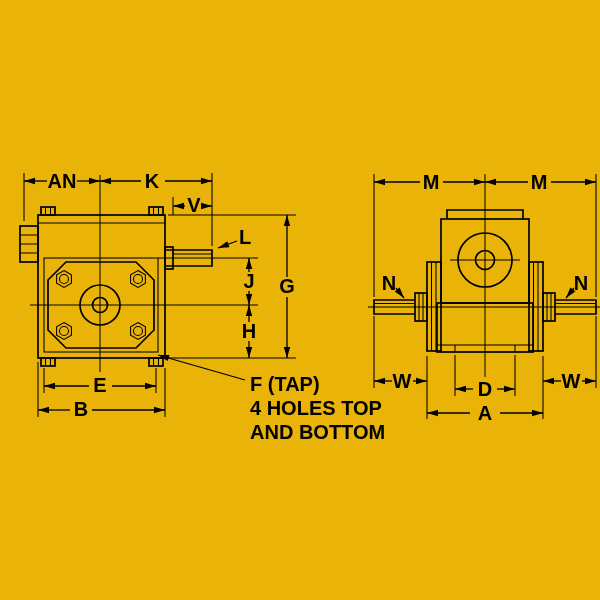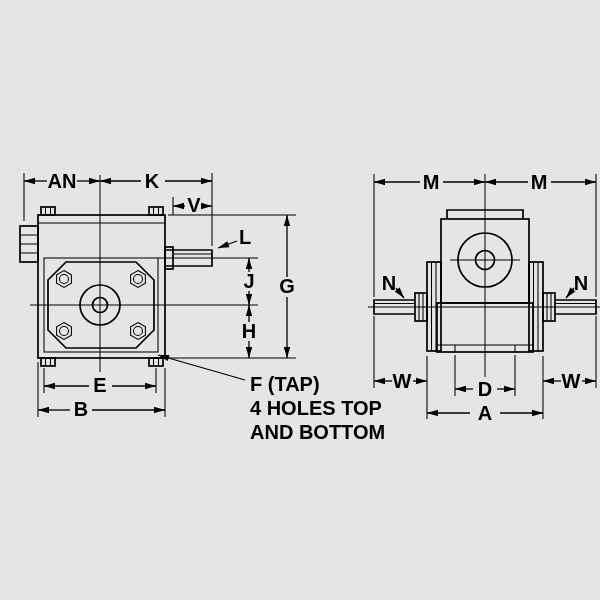--- a/index.html
+++ b/index.html
@@ -1,16 +1,16 @@
 <!DOCTYPE html>
 <html><head>
 <meta charset="utf-8">
 <style>
   html,body{margin:0;padding:0;background:#ffffff;}
-  .stage{position:relative;width:600px;height:600px;background:#e5e5e5;overflow:hidden;
+  .stage{position:relative;width:600px;height:600px;background:#eab308;overflow:hidden;
          font-family:"Liberation Sans",sans-serif;}
   svg{display:block;}
   .obj{fill:none;stroke:#000;stroke-width:1.7;stroke-linejoin:miter;stroke-linecap:butt;}
   .thin{fill:none;stroke:#000;stroke-width:1.05;}
   .dim{fill:none;stroke:#000;stroke-width:1.3;}
   .ext{fill:none;stroke:#000;stroke-width:1.05;}
   .cl{fill:none;stroke:#000;stroke-width:1;}
   .lbl{font-family:"Liberation Sans",sans-serif;font-weight:700;font-size:20px;fill:#000;}
   .note{font-family:"Liberation Sans",sans-serif;font-weight:700;font-size:20px;fill:#000;}
 </style>

